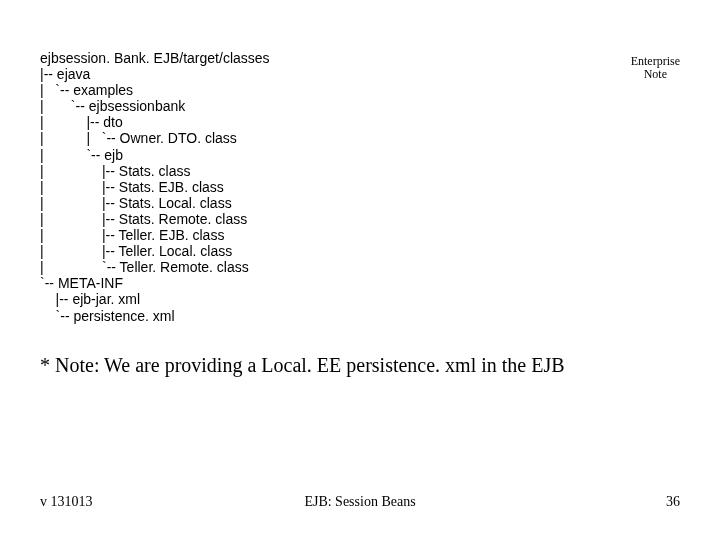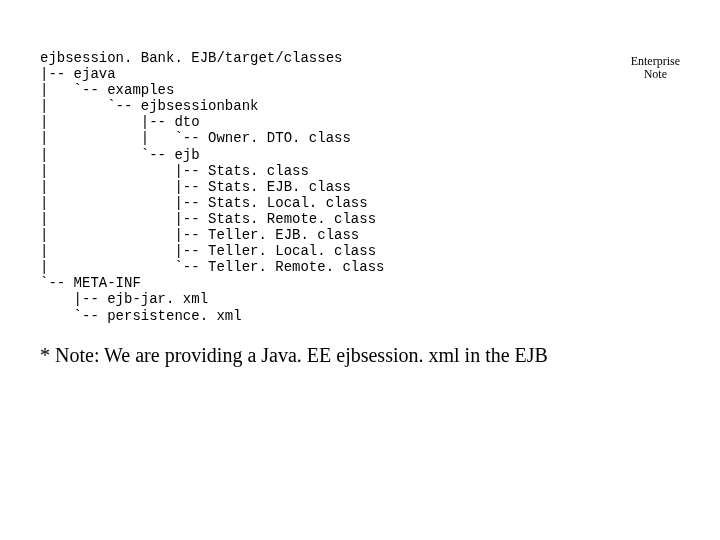--- a/index.html
+++ b/index.html
@@ -28,25 +28,25 @@
   }
   .corner {
     position: absolute;
     top: 55px;
     right: 40px;
     font-size: 12px;
     text-align: center;
     line-height: 1.1;
   }
   .tree {
-    font-family: Liberation Mono, monospace;
+    font-family: Liberation Sans, sans-serif;
     font-size: 14px;
     white-space: pre;
     line-height: 1.15;
-    margin-bottom: 20px;
+    margin-bottom: 30px;
   }
   .note {
     font-size: 20px;
     margin-top: 20px;
   }
   .footer {
     position: absolute;
     bottom: 30px;
     left: 40px;
     right: 40px;
@@ -85,15 +85,20 @@
 |               |-- Stats. EJB. class
 |               |-- Stats. Local. class
 |               |-- Stats. Remote. class
 |               |-- Teller. EJB. class
 |               |-- Teller. Local. class
 |               `-- Teller. Remote. class
 `-- META-INF
     |-- ejb-jar. xml
     `-- persistence. xml</div>
 
-  <div class="note">* Note: We are providing a Java. EE ejbsession. xml in the EJB</div>
+  <div class="note">* Note: We are providing a Local. EE persistence. xml in the EJB</div>
 
+  <div class="footer">
+    <span>v 131013</span>
+    <span class="footer-center">EJB: Session Beans</span>
+    <span class="footer-right">36</span>
+  </div>
 </div>
 
 </body></html>

